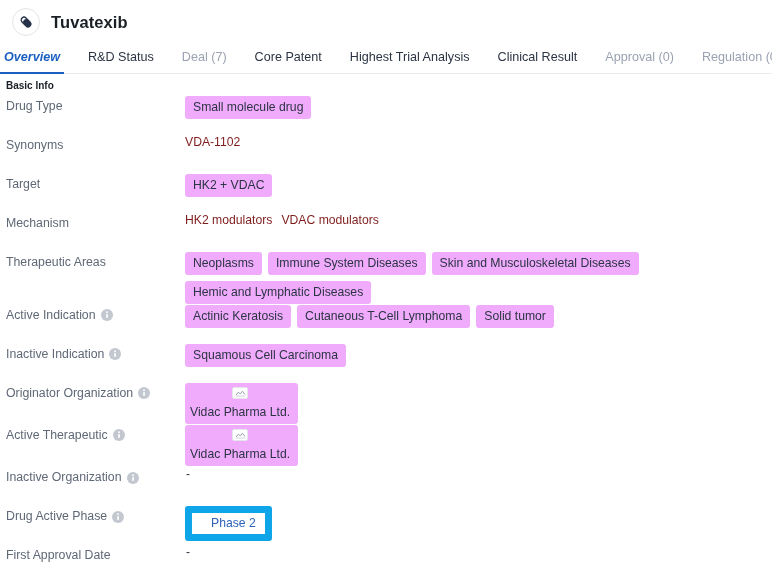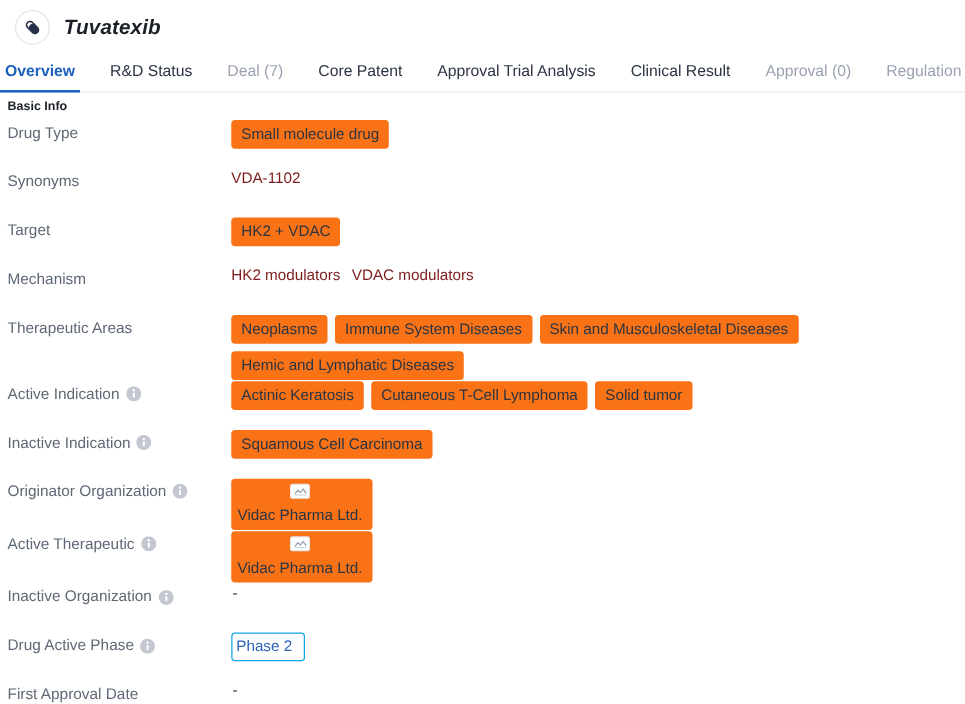--- a/index.html
+++ b/index.html
@@ -19,21 +19,20 @@
     overflow: hidden;
     background: #ffffff;
   }
 
   
   .header {
     display: flex;
     align-items: center;
     height: 44px;
     padding-left: 12px;
-    font-style: italic;
   }
   .drug-avatar {
     width: 28px;
     height: 28px;
     border-radius: 50%;
     border: 1px solid #e2e4e9;
     display: flex;
     align-items: center;
     justify-content: center;
     flex: 0 0 auto;
@@ -64,20 +63,21 @@
     padding: 0 0 9px 0;
     margin-right: 28px;
     white-space: nowrap;
     cursor: pointer;
     line-height: 1;
   }
   .tab:first-child { margin-left: 4px; }
   .tab.active {
     color: #1b5fc1;
     font-weight: bold;
+    font-style: italic;
   }
   .tab.disabled {
     color: #9aa2b1;
   }
   .tab.active::after {
     content: "";
     position: absolute;
     left: -4px;
     right: -4px;
     bottom: -1px;
@@ -124,21 +124,21 @@
     display: inline-flex;
     width: 12px;
     height: 12px;
     flex: 0 0 auto;
   }
   .info-icon svg { display: block; }
 
   .tag {
     display: inline-flex;
     align-items: center;
-    background: #f97316;
+    background: #f0abfc;
     border-radius: 3px;
     padding: 4px 8px 5px 8px;
     font-size: 12.2px;
     color: #2b3443;
     line-height: 1.15;
     white-space: nowrap;
   }
   .tag.with-logo { padding-left: 5px; gap: 6px; flex-direction: column; }
 
   .org-logo {
@@ -166,23 +166,23 @@
     flex-wrap: wrap;
   }
   .dash {
     font-size: 12.2px;
     color: #2b3443;
     padding-left: 1px;
   }
   .phase-badge {
     display: inline-flex;
     align-items: center;
-    border: 1px solid #0ea5e9;
+    border: 7px solid #0ea5e9;
     border-radius: 3px;
-    padding: 3px 9px 4px 3px;
+    padding: 3px 9px 4px 19px;
     font-size: 12.2px;
     color: #2f63b8;
     background: #ffffff;
     line-height: 1.15;
     white-space: nowrap;
   }
 </style>
 </head>
 <body>
 
@@ -199,21 +199,21 @@
       </svg>
     </span>
     <span class="drug-title">Tuvatexib</span>
   </div>
 
   <div class="tabs" id="tab-bar">
       <div class="tab active">Overview</div>
       <div class="tab">R&amp;D Status</div>
       <div class="tab disabled">Deal (7)</div>
       <div class="tab">Core Patent</div>
-      <div class="tab">Approval Trial Analysis</div>
+      <div class="tab">Highest Trial Analysis</div>
       <div class="tab">Clinical Result</div>
       <div class="tab disabled">Approval (0)</div>
       <div class="tab disabled">Regulation (0)</div>
     </div>
 
   <div class="section-title">Basic Info</div>
 
   <div class="rows" id="rows-container">
       <div class="row">
         <div class="row-label">

